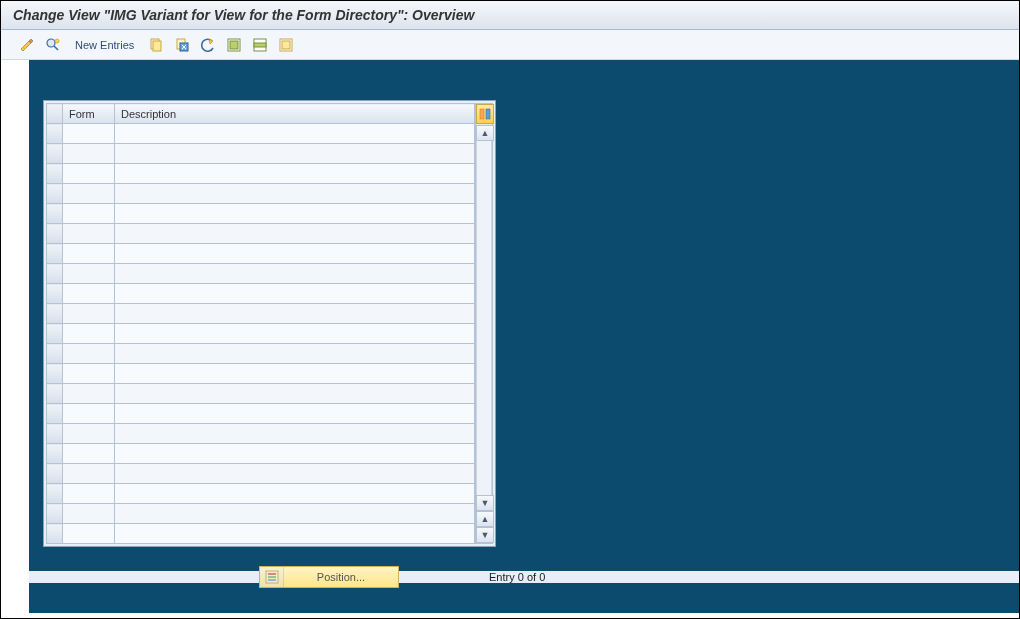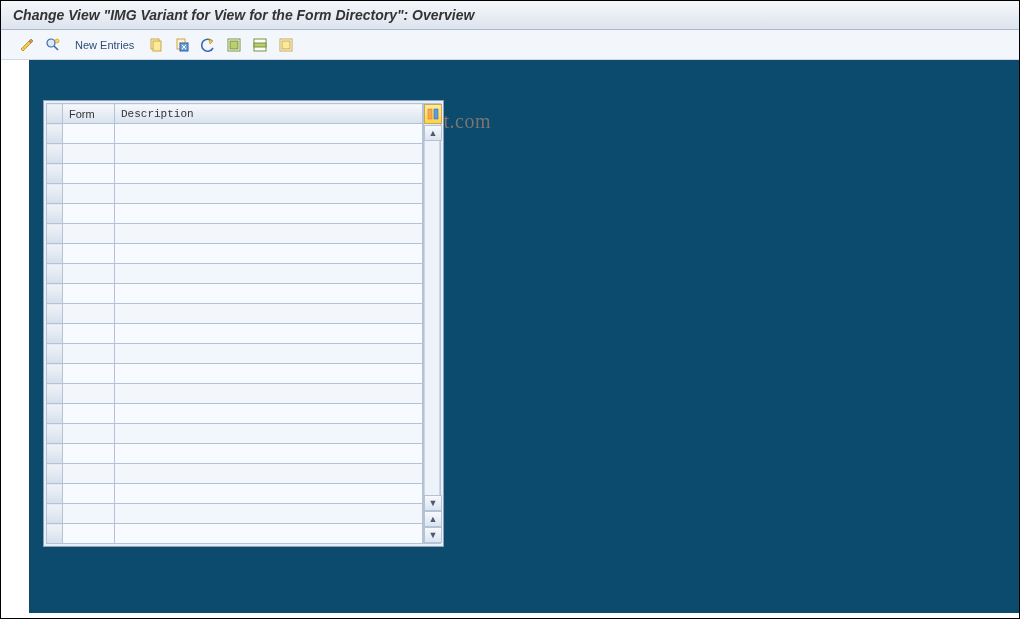--- a/index.html
+++ b/index.html
@@ -73,21 +73,21 @@
     .grid th {
       background: linear-gradient(#f6f9fd, #d9e2ee);
       font-weight: normal;
       color: #333;
       text-align: left;
       padding: 2px 6px;
       height: 20px;
     }
     .col-sel { width: 16px; background: linear-gradient(#f0f3f8,#d6dfeb) !important; border:1px solid #b4c2d6; }
     .col-form { width: 52px; }
-    .col-desc { width: 308px; font-family: Liberation Mono, monospace; }
+    .col-desc { width: 360px; }
     .grid td.col-sel { background: linear-gradient(#f0f3f8,#d6dfeb); }
     .grid td { background: #f7fafe; }
     .grid tr:nth-child(even) td:not(.col-sel) { background:#f3f7fc; }
     .scroll-col {
       width: 18px;
       display: flex;
       flex-direction: column;
       margin-left: 0px;
       background:#e3eaf4;
       border:1px solid #b4c2d6;
@@ -359,14 +359,28 @@
           </svg>
       </div>
       <div class="scroll-arrow">▲</div>
       <div class="scroll-track"></div>
       <div class="scroll-arrow">▼</div>
       <div class="scroll-arrow">▲</div>
       <div class="scroll-arrow">▼</div>
     </div>
   </div>
 
+  <div class="bottom-bar">
+    <div class="position-btn">
+      <div class="icon-part">
+        <svg width="14" height="14">
+            <rect x="1" y="1" width="12" height="12" fill="#f5ecc7" stroke="#c6b06a"></rect>
+            <rect x="3" y="3" width="8" height="2" fill="#cf8a8a"></rect>
+            <rect x="3" y="6" width="8" height="2" fill="#9ac09a"></rect>
+            <rect x="3" y="9" width="8" height="2" fill="#9ab4d6"></rect>
+          </svg>
+      </div>
+      <div class="label-part">Position...</div>
+    </div>
+    <div class="entry-status">Entry 0 of 0</div>
+  </div>
 
 </div>
 
 </body></html>

